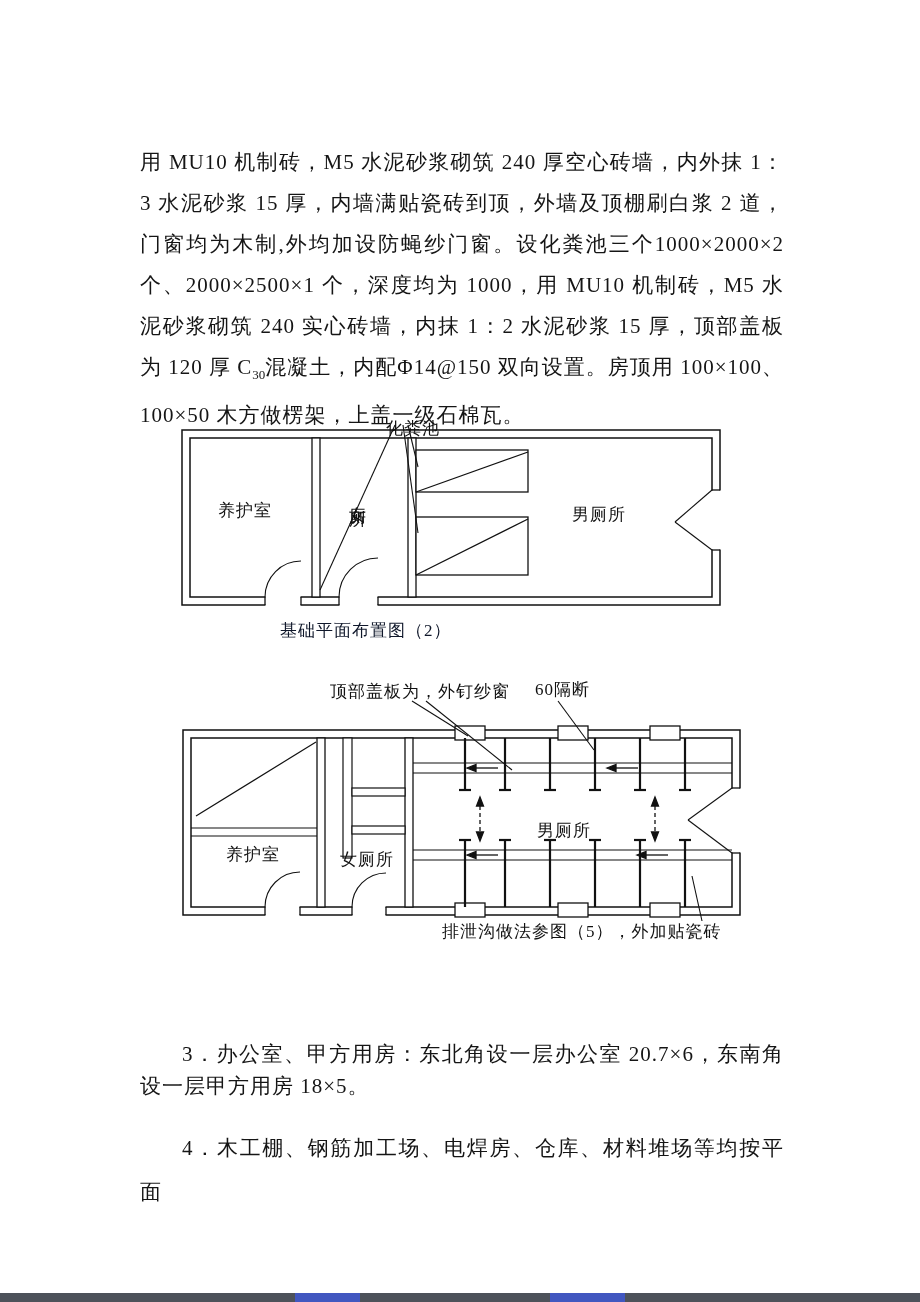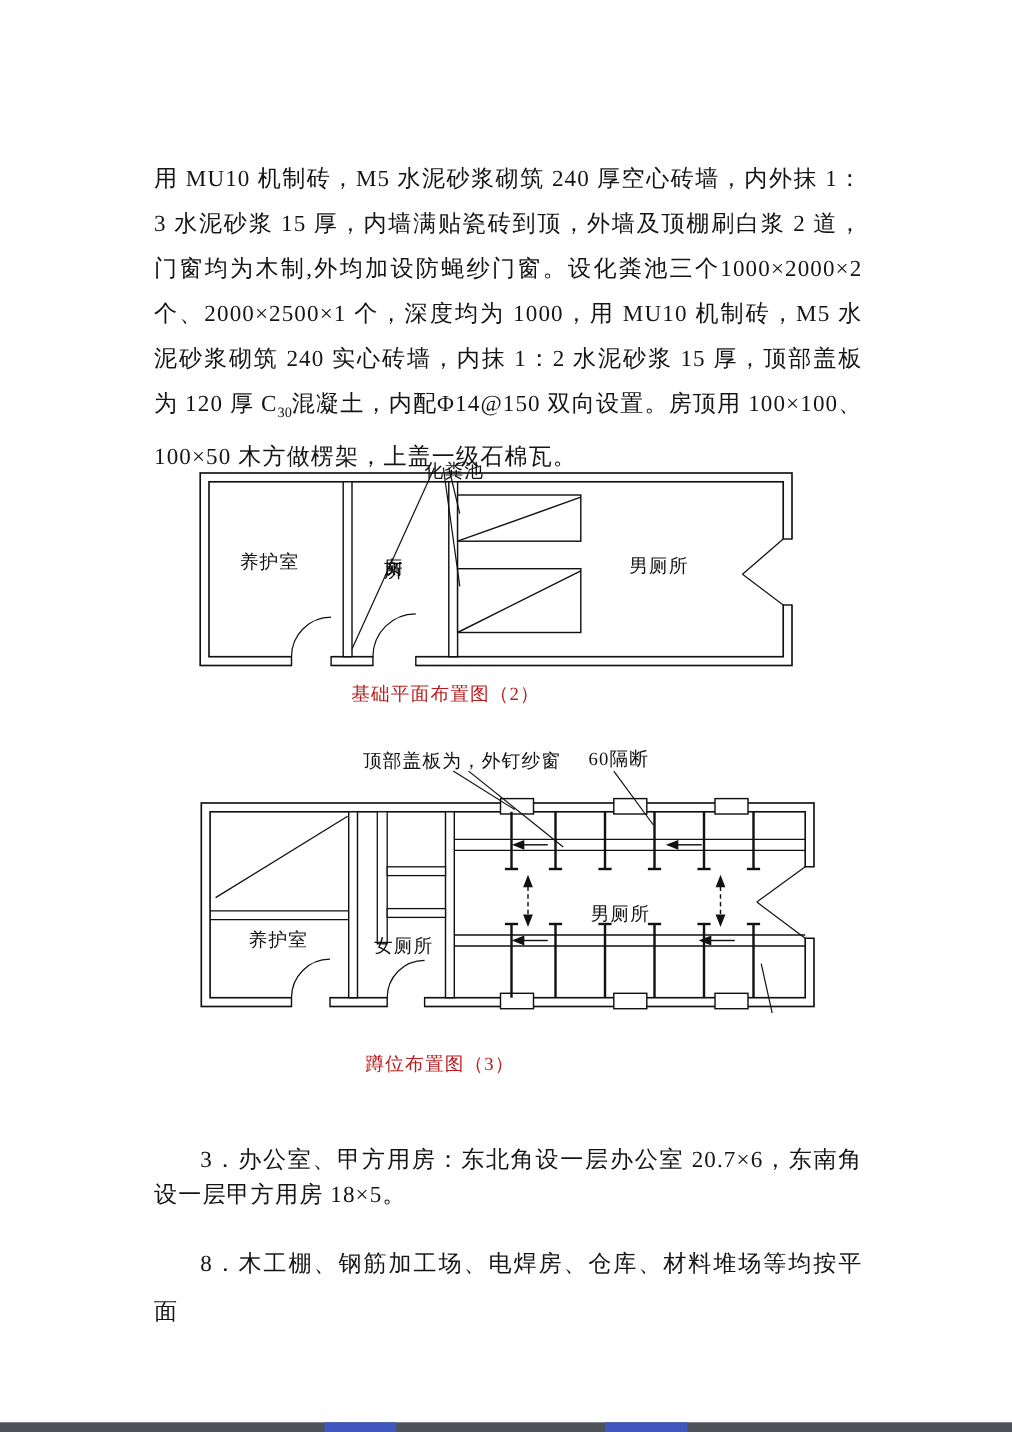--- a/index.html
+++ b/index.html
@@ -22,22 +22,22 @@
   #diagram2{left:180px;top:678px;width:575px;height:310px;}
   .dlabel{
     position:absolute;font-size:17px;letter-spacing:1px;white-space:nowrap;
     color:#111;
   }
   .vlabel{
     position:absolute;font-size:17px;letter-spacing:2px;color:#111;
     writing-mode:vertical-rl;text-orientation:upright;
   }
   .caption{
-    position:absolute;font-size:17px;letter-spacing:1px;color:#b91c1c;
-    width:250px;text-align:center;white-space:nowrap;
+    position:absolute;font-size:17px;letter-spacing:1px;color:#0f172a;
+    width:250px;white-space:nowrap;
   }
   svg{position:absolute;left:0;top:0;}
   svg line, svg path, svg rect.ln{stroke:#111;}
   #bottom-strip{
     position:absolute;left:0;top:1293px;width:920px;height:9px;background:#4d525a;
   }
   #bottom-strip .seg{position:absolute;top:0;height:9px;background:#4157c0;}
   #bottom-strip .seg1{left:295px;width:65px;}
   #bottom-strip .seg2{left:550px;width:75px;}
 </style>
@@ -215,22 +215,22 @@
       <line x1="246" y1="23" x2="332" y2="92"></line>
       <line x1="378" y1="23" x2="414" y2="72"></line>
       <line x1="512" y1="198" x2="522" y2="243"></line>
     </g>
   </svg>
   <div class="dlabel" style="left:150px;top:2px;">顶部盖板为，外钉纱窗</div>
   <div class="dlabel" style="left:355px;top:0;">60隔断</div>
   <div class="dlabel" style="left:46px;top:165px;">养护室</div>
   <div class="dlabel" style="left:160px;top:170px;">女厕所</div>
   <div class="dlabel" style="left:357px;top:141px;">男厕所</div>
-  <div class="caption" style="left:95px;top:278px;">蹲位布置图（3）</div>
+  <div class="dlabel" style="left:262px;top:242px;">排泄沟做法参图（5），外加贴瓷砖</div>
 </div>
 
 <div id="para3" class="para">3．办公室、甲方用房：东北角设一层办公室 20.7×6，东南角设一层甲方用房 18×5。</div>
-<div id="para4" class="para">8．木工棚、钢筋加工场、电焊房、仓库、材料堆场等均按平面</div>
+<div id="para4" class="para">4．木工棚、钢筋加工场、电焊房、仓库、材料堆场等均按平面</div>
 
 <div id="bottom-strip">
   <div class="seg seg1"></div>
   <div class="seg seg2"></div>
 </div>
 
 </body></html>

